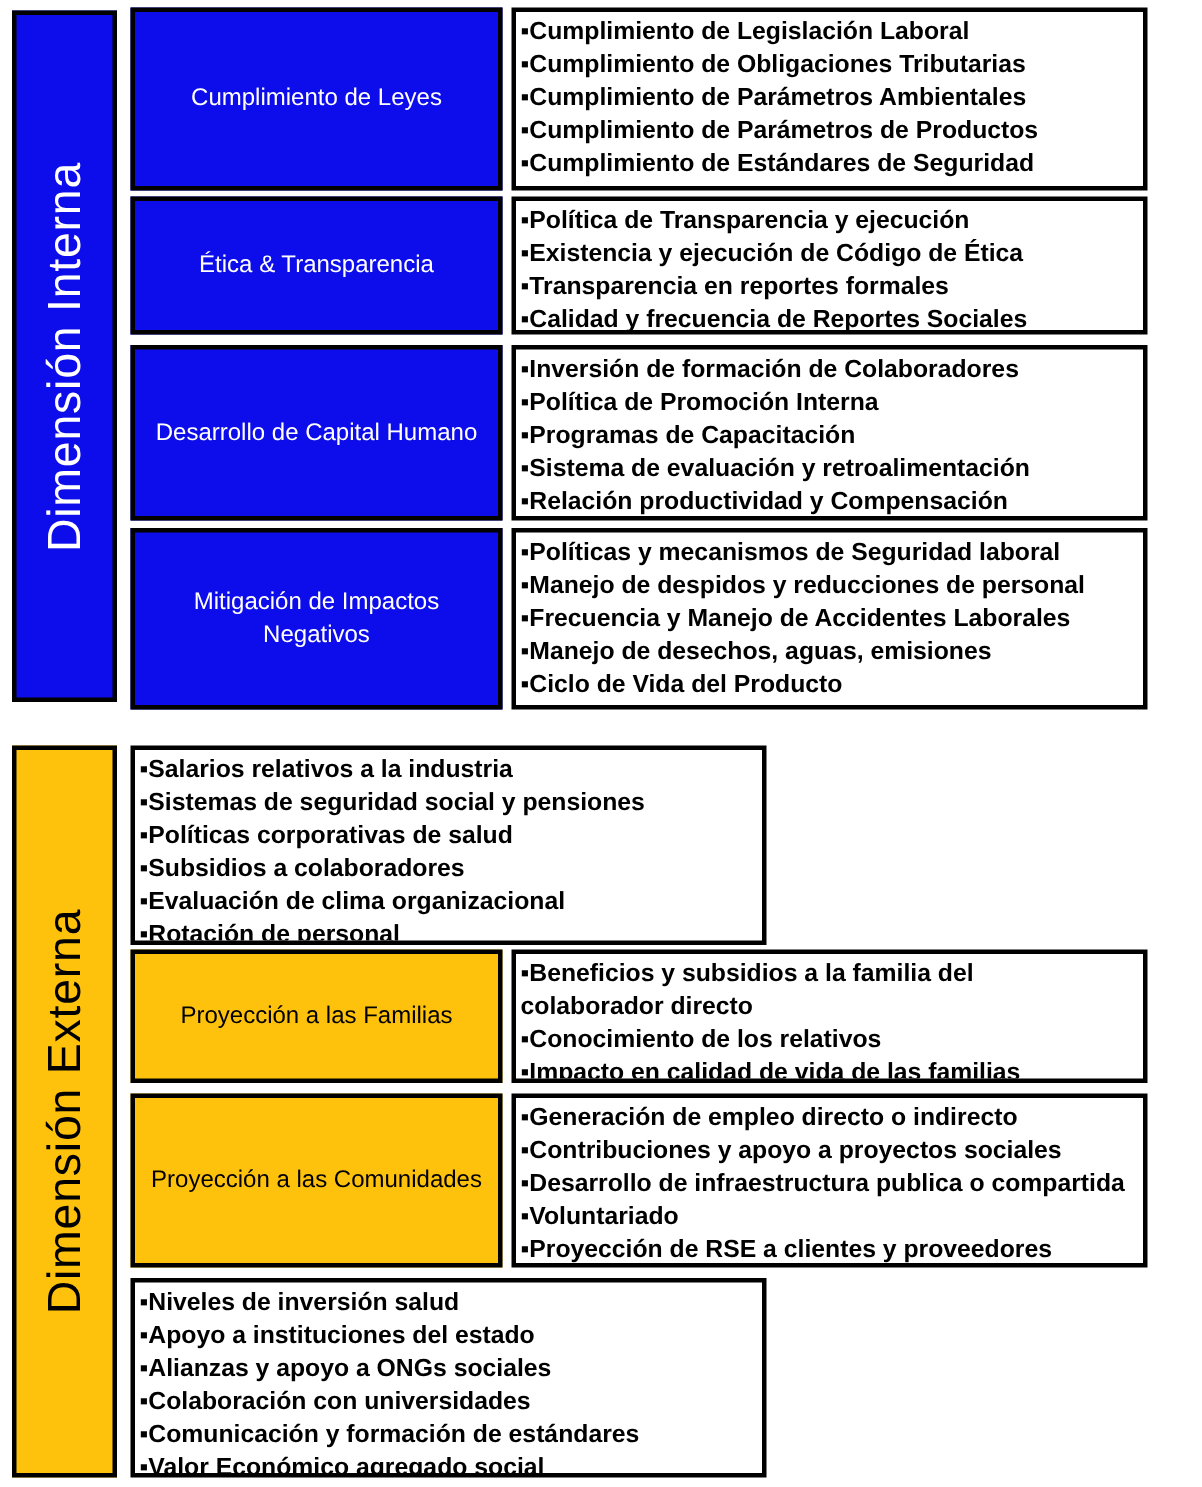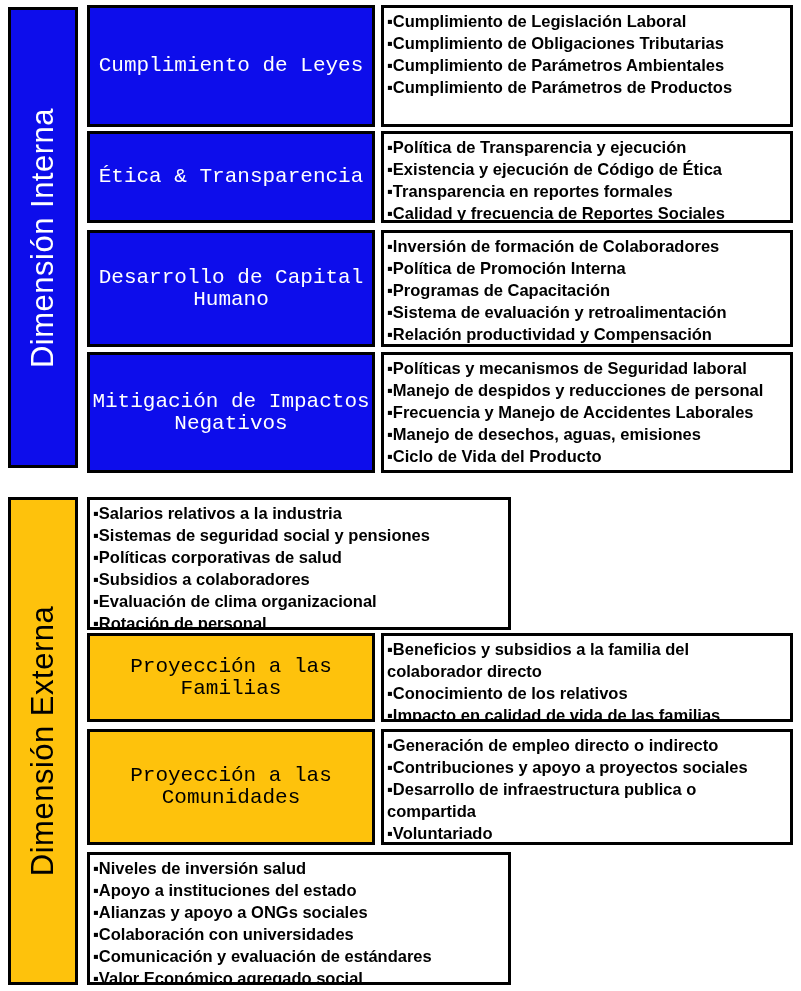--- a/index.html
+++ b/index.html
@@ -41,32 +41,31 @@
 
   .rows {
     position: absolute;
     left: 79px;
     top: 0;
     width: 706px;
   }
   .row { display: flex; align-items: stretch; }
 
   .title-box {
-    width: 288px;
+    width: 248px;
     margin-right: 6px;
     border: 3px solid #000;
     display: flex;
     align-items: center;
     justify-content: center;
     text-align: center;
-    font-size: 21px;
+    font-size: 16px;
     line-height: 22px;
     white-space: pre-line;
     flex-shrink: 0;
-    font-family: Liberation Mono, monospace;
   }
   #sec-interna .title-box { background: #0d0deb; color: #ffffff; }
   #sec-externa .title-box { background: #fec20c; color: #000000; }
 
   .bullets-box {
     width: 424px;
     border: 3px solid #000;
     background: #ffffff;
     padding: 2px 2px 0 3px;
     overflow: hidden;
@@ -100,20 +99,21 @@
   </div>
   <div class="rows">
     <div class="row r1">
       <div class="title-box">Cumplimiento de Leyes</div>
       <div class="bullets-box">
         <ul>
             <li>Cumplimiento de Legislación Laboral</li>
             <li>Cumplimiento de Obligaciones Tributarias</li>
             <li>Cumplimiento de Parámetros Ambientales</li>
             <li>Cumplimiento de Parámetros de Productos</li>
+            <li>Cumplimiento de Estándares de Seguridad</li>
           </ul>
       </div>
     </div>
     <div class="row r2">
       <div class="title-box">Ética &amp; Transparencia</div>
       <div class="bullets-box">
         <ul>
             <li>Política de Transparencia y ejecución</li>
             <li>Existencia y ejecución de Código de Ética</li>
             <li>Transparencia en reportes formales</li>
@@ -189,19 +189,19 @@
           </ul>
       </div>
     </div>
     <div class="row r8">
       <div class="bullets-box">
         <ul>
             <li>Niveles de inversión salud</li>
             <li>Apoyo a instituciones del estado</li>
             <li>Alianzas y apoyo a ONGs sociales</li>
             <li>Colaboración con universidades</li>
-            <li>Comunicación y evaluación de estándares</li>
+            <li>Comunicación y formación de estándares</li>
             <li>Valor Económico agregado social</li>
           </ul>
       </div>
     </div>
   </div>
 </div>
 
 </body></html>

